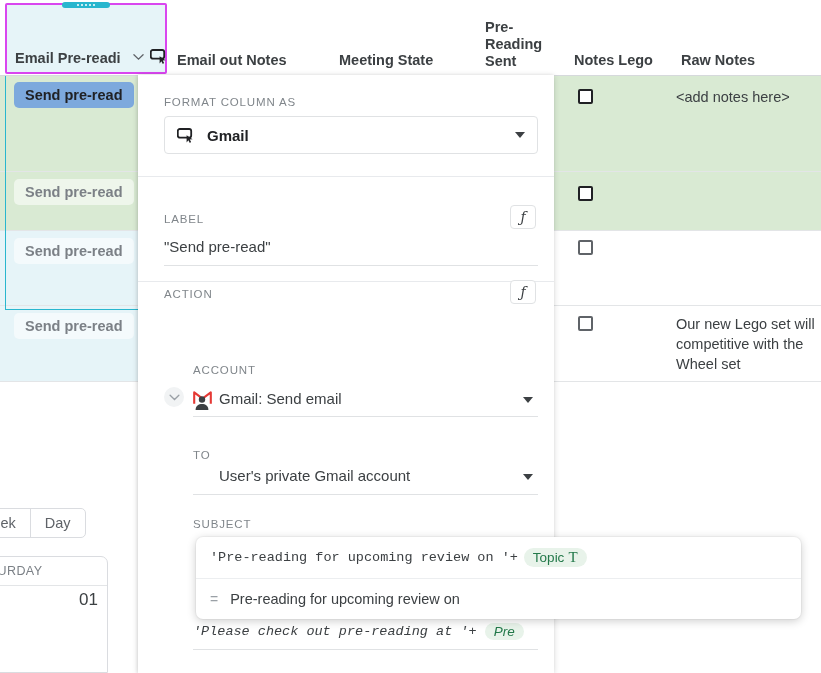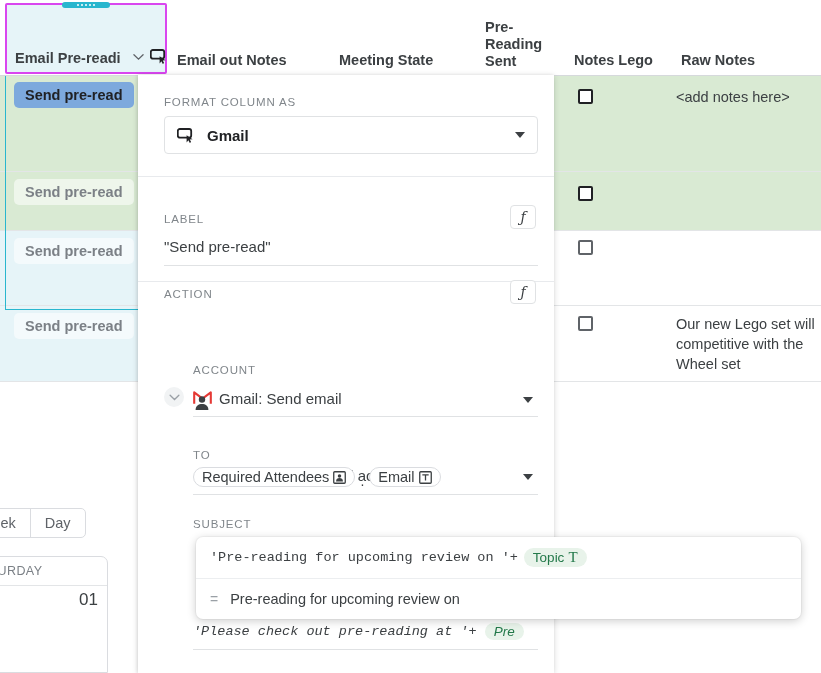--- a/index.html
+++ b/index.html
@@ -509,38 +509,20 @@
     <div class="panel-section-label" style="position:absolute;left:55px;top:289px;">ACCOUNT</div>
     <svg style="position:absolute;left:56px;top:320px;" width="16" height="16" viewBox="0 0 16 16">
       <circle cx="8" cy="4.5" r="3.2" fill="#3c4043"></circle>
       <path d="M1.6 15 C1.6 10.7 4.6 9 8 9 C11.4 9 14.4 10.7 14.4 15 Z" fill="#3c4043"></path>
     </svg>
     <div class="field-value" style="left:81px;top:392px;">User's private Gmail account</div>
     <span class="sel-caret" style="position:absolute;right:21px;top:399px;"></span>
     <div class="field-underline" style="left:55px;top:419px;width:345px;"></div>
 
     <div class="panel-section-label" style="position:absolute;left:55px;top:374px;">TO</div>
-    <div style="position:absolute;left:55px;top:392px;display:flex;align-items:center;gap:5px;">
-      <span class="chip-plain">
-        <span>Required Attendees</span>
-        <svg width="13" height="13" viewBox="0 0 14 14">
-          <rect x="0.8" y="0.8" width="12.4" height="12.4" rx="1" fill="none" stroke="#3c4043" stroke-width="1.4"></rect>
-          <circle cx="7" cy="5.4" r="1.9" fill="#3c4043"></circle>
-          <path d="M3.3 11.2 C3.3 8.6 5 7.6 7 7.6 C9 7.6 10.7 8.6 10.7 11.2 Z" fill="#3c4043"></path>
-        </svg>
-      </span>
-      <span style="font-size:14px;color:#3c4043;position:relative;top:4px;">.</span>
-      <span class="chip-plain">
-        <span>Email</span>
-        <svg width="13" height="13" viewBox="0 0 14 14">
-          <rect x="0.8" y="0.8" width="12.4" height="12.4" rx="1" fill="none" stroke="#3c4043" stroke-width="1.4"></rect>
-          <path d="M3.6 4.1 L10.4 4.1 M7 4.1 L7 10.2" fill="none" stroke="#3c4043" stroke-width="1.4"></path>
-        </svg>
-      </span>
-    </div>
 
     <div class="panel-section-label" style="position:absolute;left:55px;top:443px;">SUBJECT</div>
 
     <div class="formula-box" style="left:55px;top:548px;width:345px;font-style:italic;">
       <span>'Please check out pre-reading at '+</span>
       <span class="chip-green">Pre</span>
     </div>
     <div class="field-underline" style="left:55px;top:574px;width:345px;"></div>
   </div>
 

